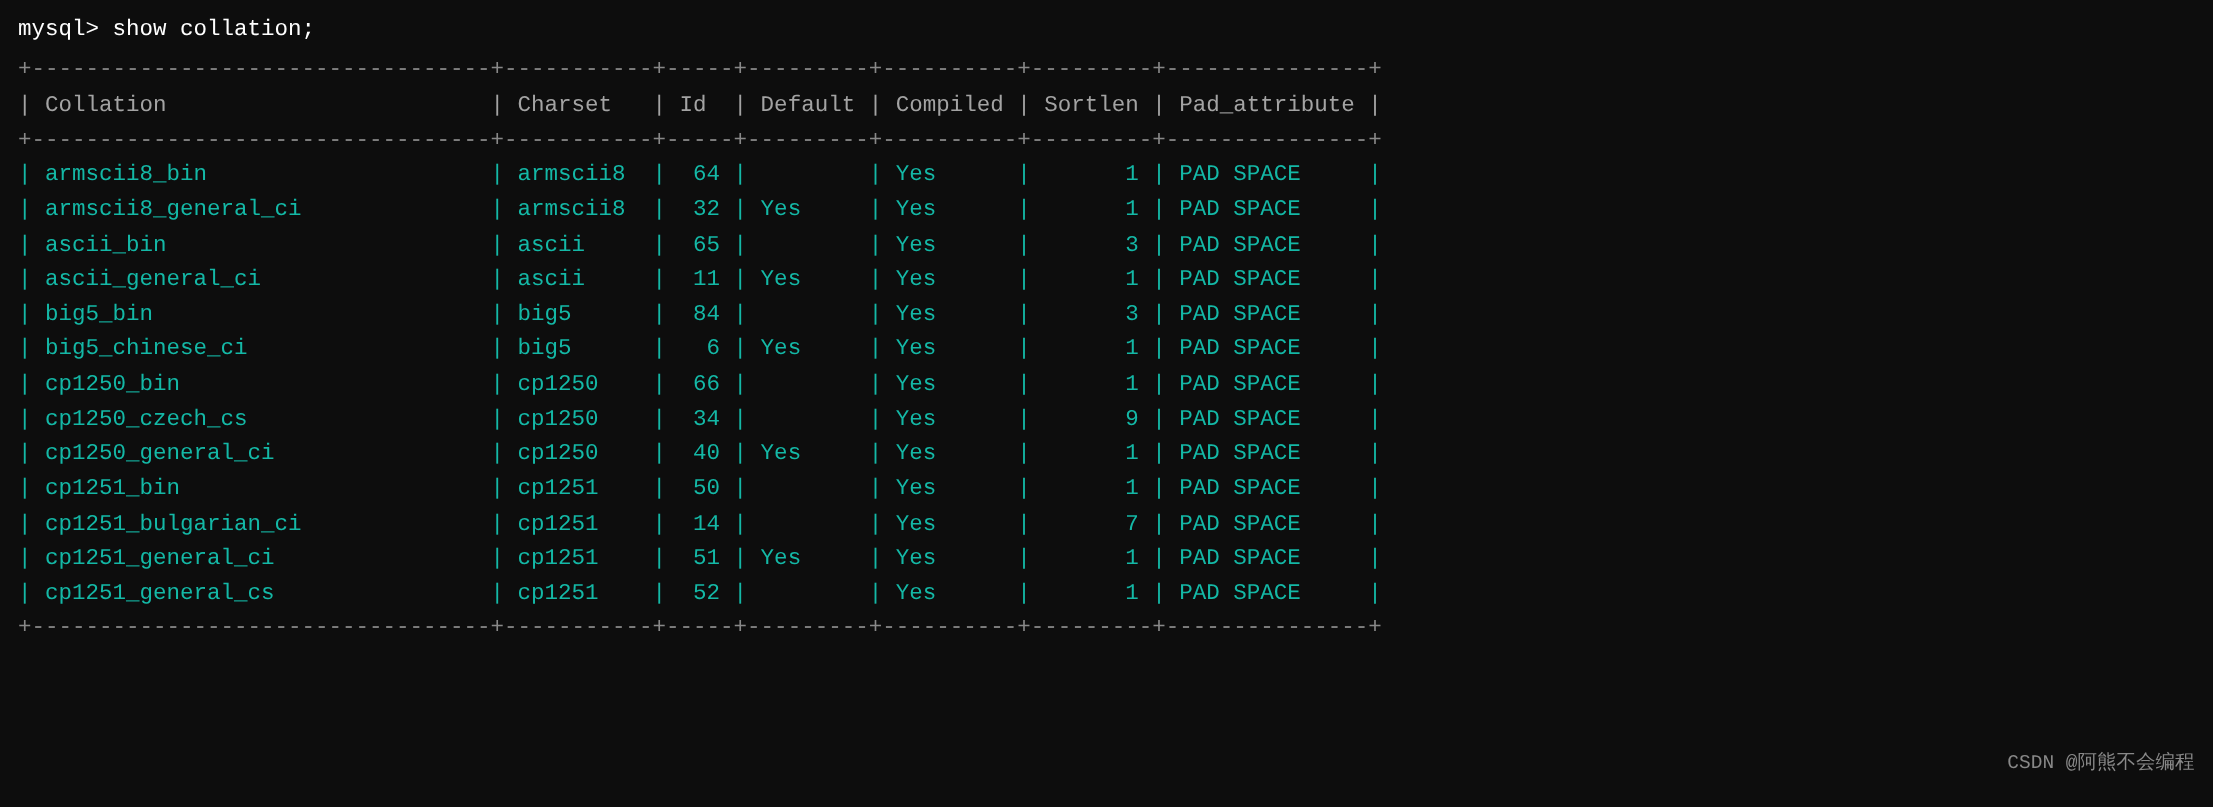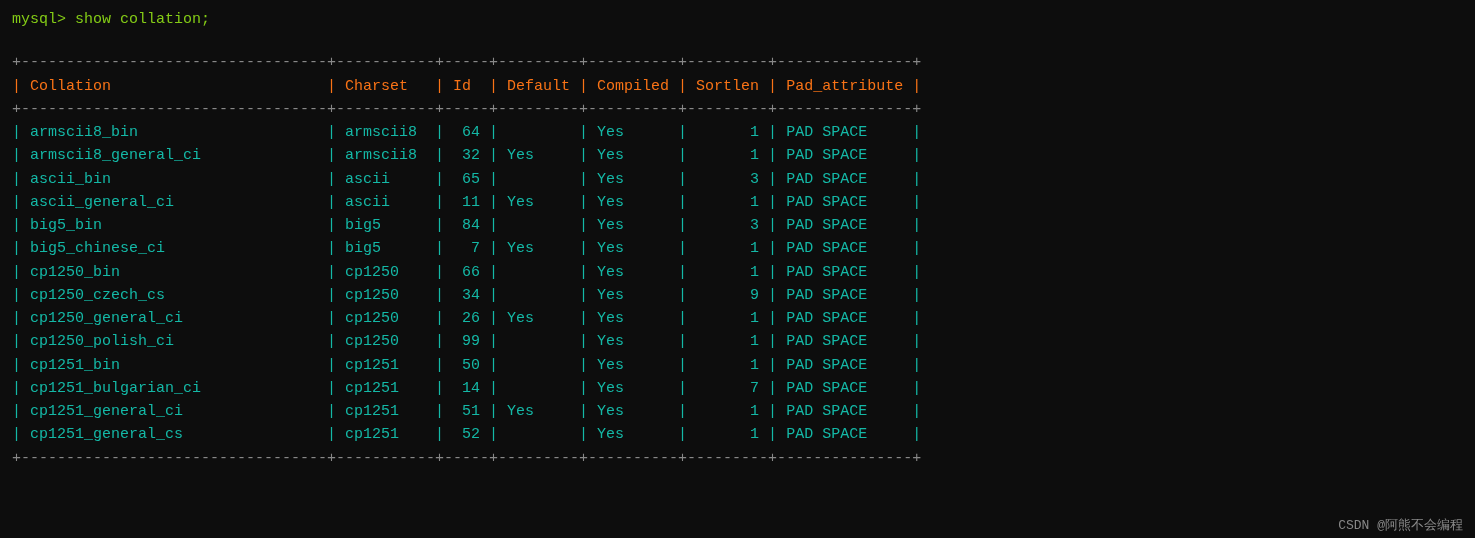--- a/index.html
+++ b/index.html
@@ -11,63 +11,62 @@
       width: 1475px;
       min-height: 538px;
       overflow: hidden;
       position: relative;
     }
     .terminal {
       padding: 8px 12px;
       line-height: 1.55;
     }
     .prompt-line {
-      color: #84cc16;
-      margin-bottom: 20px;
+      color: #ffffff;
+      margin-bottom: 4px;
     }
     .separator {
       color: #888;
       white-space: pre;
     }
     .table-row {
       white-space: pre;
       color: #14b8a6;
     }
     .header-row {
       white-space: pre;
-      color: #f97316;
+      color: #a3a3a3;
     }
     .watermark {
       position: absolute;
-      bottom: 4px;
+      bottom: 21px;
       right: 12px;
       color: #888;
       font-size: 13px;
       font-family: 'Courier New', Courier, monospace;
     }
   </style>
 </head>
 <body>
 
 <div class="terminal">
   <div class="prompt-line">mysql&gt; show collation;</div>
   <div class="separator">+----------------------------------+-----------+-----+---------+----------+---------+---------------+</div>
   <div class="header-row">| Collation                        | Charset   | Id  | Default | Compiled | Sortlen | Pad_attribute |</div>
   <div class="separator">+----------------------------------+-----------+-----+---------+----------+---------+---------------+</div>
   <div id="table-body">
       <div class="table-row">| armscii8_bin                     | armscii8  |  64 |         | Yes      |       1 | PAD SPACE     |</div>
       <div class="table-row">| armscii8_general_ci              | armscii8  |  32 | Yes     | Yes      |       1 | PAD SPACE     |</div>
       <div class="table-row">| ascii_bin                        | ascii     |  65 |         | Yes      |       3 | PAD SPACE     |</div>
       <div class="table-row">| ascii_general_ci                 | ascii     |  11 | Yes     | Yes      |       1 | PAD SPACE     |</div>
       <div class="table-row">| big5_bin                         | big5      |  84 |         | Yes      |       3 | PAD SPACE     |</div>
-      <div class="table-row">| big5_chinese_ci                  | big5      |   7 | Yes     | Yes      |       1 | PAD SPACE     |</div>
+      <div class="table-row">| big5_chinese_ci                  | big5      |   6 | Yes     | Yes      |       1 | PAD SPACE     |</div>
       <div class="table-row">| cp1250_bin                       | cp1250    |  66 |         | Yes      |       1 | PAD SPACE     |</div>
       <div class="table-row">| cp1250_czech_cs                  | cp1250    |  34 |         | Yes      |       9 | PAD SPACE     |</div>
-      <div class="table-row">| cp1250_general_ci                | cp1250    |  26 | Yes     | Yes      |       1 | PAD SPACE     |</div>
-      <div class="table-row">| cp1250_polish_ci                 | cp1250    |  99 |         | Yes      |       1 | PAD SPACE     |</div>
+      <div class="table-row">| cp1250_general_ci                | cp1250    |  40 | Yes     | Yes      |       1 | PAD SPACE     |</div>
       <div class="table-row">| cp1251_bin                       | cp1251    |  50 |         | Yes      |       1 | PAD SPACE     |</div>
       <div class="table-row">| cp1251_bulgarian_ci              | cp1251    |  14 |         | Yes      |       7 | PAD SPACE     |</div>
       <div class="table-row">| cp1251_general_ci                | cp1251    |  51 | Yes     | Yes      |       1 | PAD SPACE     |</div>
       <div class="table-row">| cp1251_general_cs                | cp1251    |  52 |         | Yes      |       1 | PAD SPACE     |</div>
     </div>
   <div class="separator">+----------------------------------+-----------+-----+---------+----------+---------+---------------+</div>
 </div>
 
 <div class="watermark">CSDN @阿熊不会编程</div>
 

